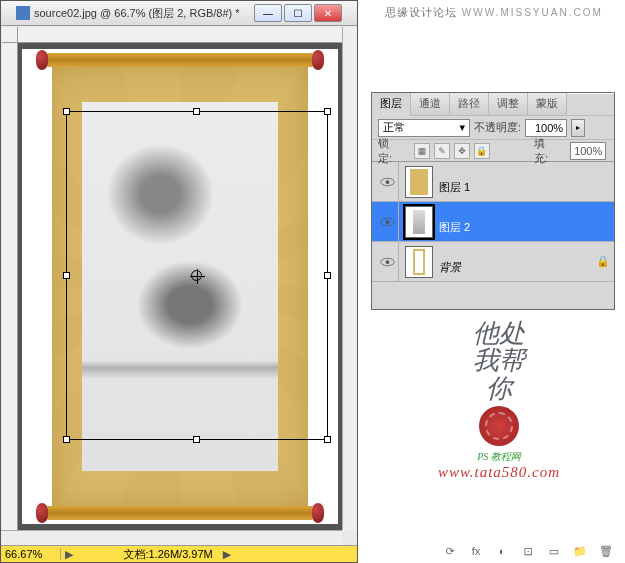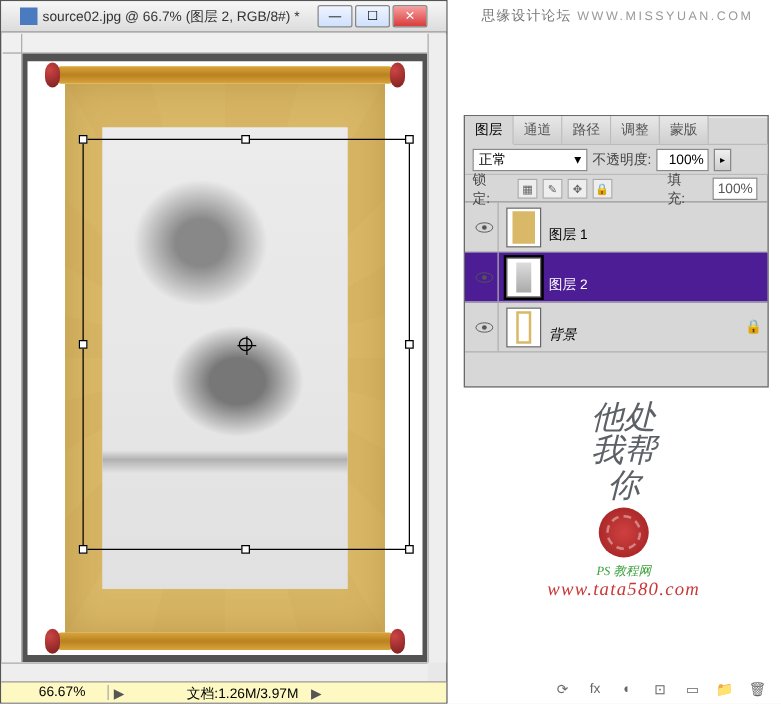--- a/index.html
+++ b/index.html
@@ -50,21 +50,21 @@
 .handle { position:absolute; width:7px; height:7px; background:#fff; border:1px solid #000; }
 .h-tl{left:-4px;top:-4px}.h-tr{right:-4px;top:-4px}.h-bl{left:-4px;bottom:-4px}.h-br{right:-4px;bottom:-4px}
 .h-tm{left:50%;top:-4px;margin-left:-4px}.h-bm{left:50%;bottom:-4px;margin-left:-4px}
 .h-ml{left:-4px;top:50%;margin-top:-4px}.h-mr{right:-4px;top:50%;margin-top:-4px}
 .h-ctr{left:50%;top:50%;width:11px;height:11px;margin:-6px 0 0 -6px;border-radius:50%;background:transparent;}
 .h-ctr::before,.h-ctr::after{content:"";position:absolute;background:#000;}
 .h-ctr::before{left:5px;top:-2px;width:1px;height:15px}
 .h-ctr::after{top:5px;left:-2px;height:1px;width:15px}
 
 .doc-scroll-v { position:absolute; right:0; top:26px; width:15px; bottom:32px; background:#eee; border-left:1px solid #aaa; }
-.status-bar { position:absolute; left:0; right:0; bottom:0; height:17px; background:#fef9c3; border-top:1px solid #999; display:flex; align-items:center;padding-left:26px; }
+.status-bar { position:absolute; left:0; right:0; bottom:0; height:17px; background:#fde047; border-top:1px solid #999; display:flex; align-items:center; }
 .status-bar .zoom { width:60px; padding:0 4px; border-right:1px solid #aaa; }
 .status-bar .docinfo { padding:0 6px;margin-left:40px; }
 .status-bar .sb-arrow { padding:0 4px; color:#555; }
 .doc-scroll-h { position:absolute; left:0; right:15px; bottom:17px; height:15px; background:#eee; border-top:1px solid #aaa; }
 
 
 .right { position:absolute; left:363px; top:0; right:0; bottom:0; }
 .watermark-top { text-align:center; color:#777; font-size:13px; padding:4px 0 10px; letter-spacing:1px; }
 .watermark-top .url { font-size:10px; color:#999; letter-spacing:2px; }
 
@@ -77,21 +77,21 @@
 .plabel { color:#444; }
 .pct { width:42px; height:18px; background:#fff; border:1px solid #888; text-align:right; padding:0 3px; display:flex; align-items:center; justify-content:flex-end; }
 .pbtn { width:14px; height:18px; background:linear-gradient(#f0f0f0,#cfcfcf); border:1px solid #888; display:flex;align-items:center;justify-content:center;font-size:8px; }
 
 .lock-row { display:flex; align-items:center; height:22px; padding:0 6px; gap:22px; border-top:1px solid #bbb; color:#555; }
 .lock-row .icons { display:flex; gap:4px; }
 .li { width:16px; height:16px; border:1px solid #aaa; background:#eee; display:flex;align-items:center;justify-content:center;font-size:9px;color:#666; }
 
 .layer-list { border-top:1px solid #999; }
 .layer { display:flex; align-items:center; height:40px; border-bottom:1px solid #b0b0b0; padding:0 4px; gap:6px; }
-.layer.selected { background:#4c1d95; color:#fff; }
+.layer.selected { background:#3b82f6; color:#fff; }
 .eye { width:23px; height:100%; display:flex; align-items:center; justify-content:center; border-right:1px solid #b0b0b0; }
 .eye svg { width:15px; height:10px; }
 .thumb { width:28px; height:32px; background:#fff; border:1px solid #666; position:relative; }
 .thumb.sel { outline:2px solid #000; }
 .thumb.scroll-t::after{content:"";position:absolute;left:4px;right:4px;top:2px;bottom:2px;background:#d9b867;}
 .thumb.ink-t::after{content:"";position:absolute;left:7px;right:7px;top:3px;bottom:3px;background:linear-gradient(#ddd,#aaa);}
 .thumb.bg-t::after{content:"";position:absolute;left:7px;right:7px;top:2px;bottom:2px;background:#fff;border:2px solid #d9b867;}
 .lname { flex:1;margin-top:12px; }
 .layer .lock { width:14px; color:#555; }
 

